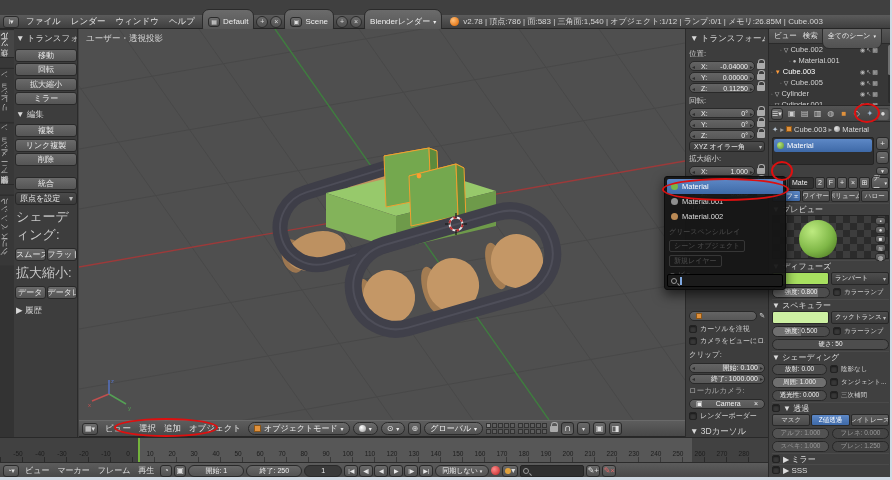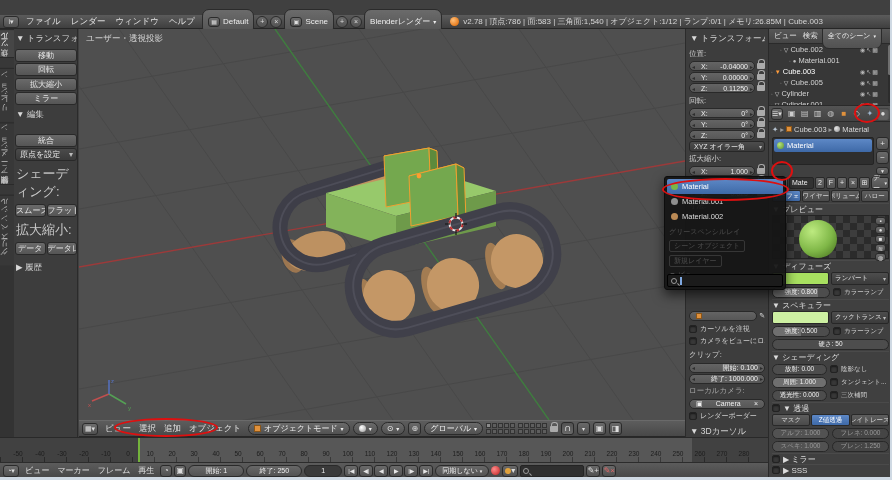--- a/index.html
+++ b/index.html
@@ -164,20 +164,25 @@
       </div>
     <div class="shelf">
       <div class="ptitle">▼ トランスフォーム</div>
       <div>
           <span class="btn">移動</span>
           <span class="btn">回転</span>
           <span class="btn">拡大縮小</span>
           <span class="btn">ミラー</span>
         </div>
       <div class="ptitle">▼ 編集</div>
+      <div>
+          <span class="btn">複製</span>
+          <span class="btn">リンク複製</span>
+          <span class="btn">削除</span>
+        </div>
       <span class="btn" style="margin-top:11px">統合</span>
       <span class="btn dark">原点を設定</span>
       <div class="sublabel">シェーディング:</div>
       <div class="half-row">
           <span class="btn">スムーズ</span>
           <span class="btn">フラット</span>
         </div>
       <div class="sublabel">拡大縮小:</div>
       <div class="half-row">
           <span class="btn">データ</span>

